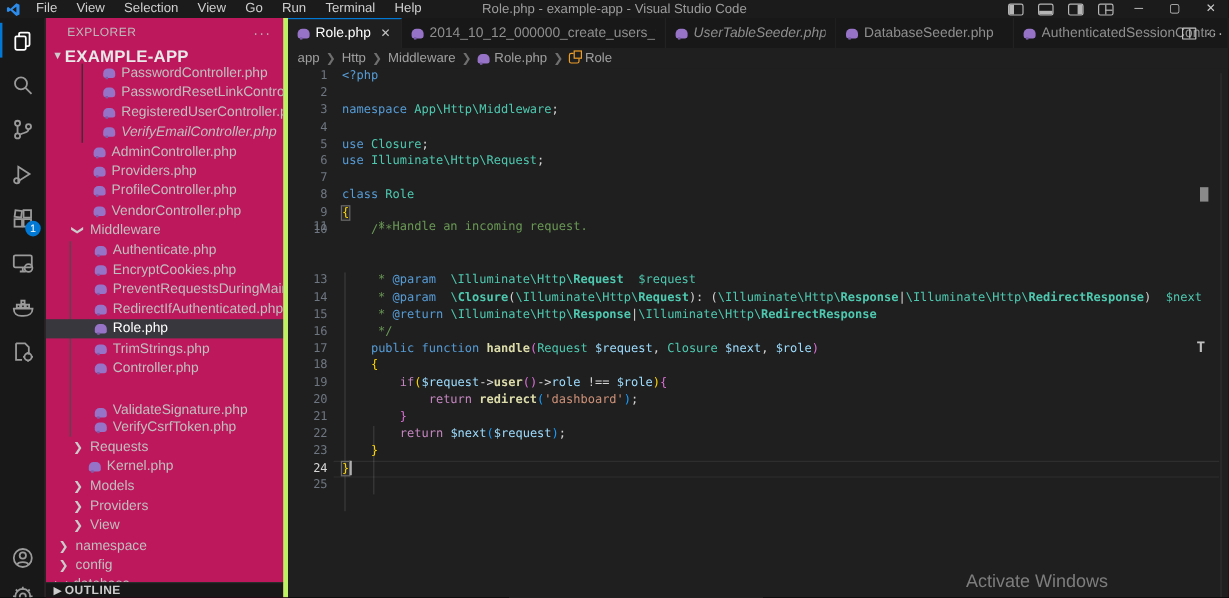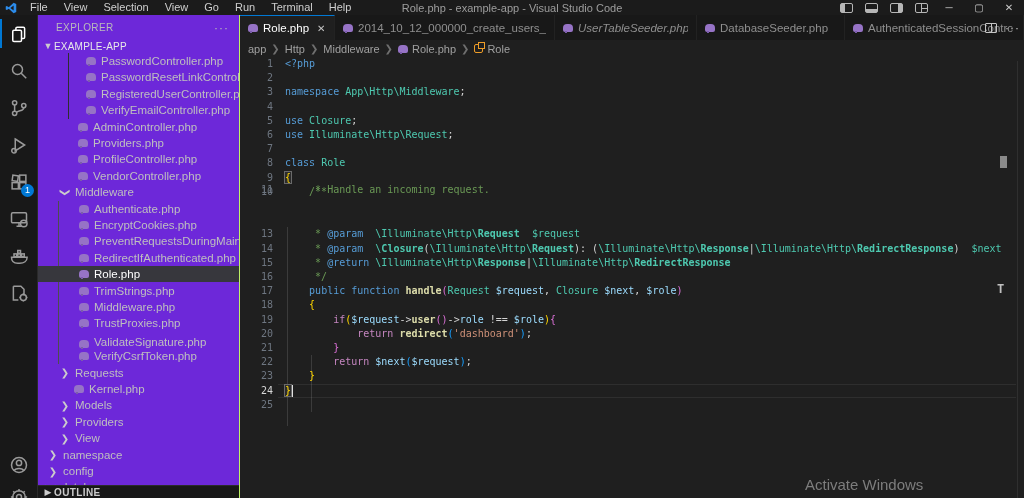--- a/index.html
+++ b/index.html
@@ -25,27 +25,27 @@
   
   .activitybar { position:absolute; left:0; top:15px; width:38px; height:483px; background:#181818; border-right:1px solid #2a2a2a; z-index:20; }
   .ab-item { position:relative; width:38px; height:37px; display:flex; align-items:center; justify-content:center; }
   .ab-item svg { stroke:#9a9a9a; fill:none; stroke-width:1.2; }
   .ab-item.active svg { stroke:#ffffff; }
   .ab-item.active::before { content:""; position:absolute; left:0; top:4px; bottom:4px; width:2px; background:#0078d4; }
   .ab-badge { position:absolute; right:4px; bottom:3px; min-width:13px; height:13px; border-radius:7px; background:#0078d4; color:#fff; font-size:9px; line-height:13px; text-align:center; }
   .ab-bottom { position:absolute; left:0; width:38px; }
 
   
-  .sidebar { position:absolute; left:38px; top:15px; width:202px; height:483px; background:#6d28d9; border-right:1px solid #bef264; overflow:hidden; z-index:10; }
+  .sidebar { position:absolute; left:38px; top:15px; width:202px; height:483px; background:#be185d; border-right:4px solid #bef264; overflow:hidden; z-index:10; }
   .sb-header { height:25px; display:flex; align-items:center; justify-content:space-between; padding:0 10px 0 18px; }
   .sb-header-label { color:#bbbbbb; font-size:10px; letter-spacing:.4px; }
   .sb-more { color:#bbbbbb; font-size:12px; letter-spacing:1px; }
   .sb-section { height:13px; display:flex; align-items:center; padding-left:4px; }
   .sb-section .chev { color:#cccccc; font-size:9px; width:12px; text-align:center; transform:translateY(-1px); }
-  .sb-section-label { color:#e8e8e8; font-size:10px; font-weight:normal; letter-spacing:.2px; }
+  .sb-section-label { color:#e8e8e8; font-size:14px; font-weight:bold; letter-spacing:.2px; }
   .tree { position:absolute; left:0; top:38px; right:0; bottom:0; }
   .trow { position:absolute; left:0; right:0; height:16px; display:flex; align-items:center; white-space:nowrap; }
   .trow.selected { background:#37373d; }
   .trow .label { color:#bfbfbf; font-size:11.5px; margin-left:5px; }
   .trow.selected .label { color:#ffffff; }
   .php-ico { display:inline-block; width:10px; height:8px; background:#9673c6; border-radius:4px 4px 2px 2px; position:relative; flex:none; }
   .php-ico::after { content:""; position:absolute; left:2px; bottom:-1px; width:2px; height:2px; background:#7b5cab; }
   .fchev { color:#cccccc; font-size:10px; width:10px; text-align:center; flex:none; }
   .fchev.open { display:inline-block; transform:rotate(90deg); }
   .tree-guide { position:absolute; width:1px; background:#4d4d4d; }
@@ -230,21 +230,21 @@
           <span class="label">PasswordController.php</span>
         </div>
         <div class="trow" style="top: 16.4px; padding-left: 48px;">
           <span class="php-ico"></span>
           <span class="label">PasswordResetLinkController.php</span>
         </div>
         <div class="trow" style="top: 32.8px; padding-left: 48px;">
           <span class="php-ico"></span>
           <span class="label">RegisteredUserController.php</span>
         </div>
-        <div class="trow" style="top: 49.2px; padding-left: 48px;">
+        <div class="trow" style="top: 49.2px; padding-left: 48px; font-style: italic;">
           <span class="php-ico"></span>
           <span class="label">VerifyEmailController.php</span>
         </div>
         <div class="trow" style="top: 65.6px; padding-left: 40px;">
           <span class="php-ico"></span>
           <span class="label">AdminController.php</span>
         </div>
         <div class="trow" style="top: 82px; padding-left: 40px;">
           <span class="php-ico"></span>
           <span class="label">Providers.php</span>
@@ -280,25 +280,21 @@
         <div class="trow selected" style="top: 213.2px; padding-left: 41px;">
           <span class="php-ico"></span>
           <span class="label">Role.php</span>
         </div>
         <div class="trow" style="top: 229.6px; padding-left: 41px;">
           <span class="php-ico"></span>
           <span class="label">TrimStrings.php</span>
         </div>
         <div class="trow" style="top: 246px; padding-left: 41px;">
           <span class="php-ico"></span>
-          <span class="label">Middleware.php</span>
-        </div>
-        <div class="trow" style="top: 262.4px; padding-left: 41px;">
-          <span class="php-ico"></span>
-          <span class="label">TrustProxies.php</span>
+          <span class="label">Controller.php</span>
         </div>
         <div class="trow" style="top: 278.8px; padding-left: 41px; align-items: flex-end;">
           <span class="php-ico"></span>
           <span class="label">ValidateSignature.php</span>
         </div>
         <div class="trow" style="top: 295.2px; padding-left: 41px;">
           <span class="php-ico"></span>
           <span class="label">VerifyCsrfToken.php</span>
         </div>
         <div class="trow" style="top: 311.6px; padding-left: 22px;">

